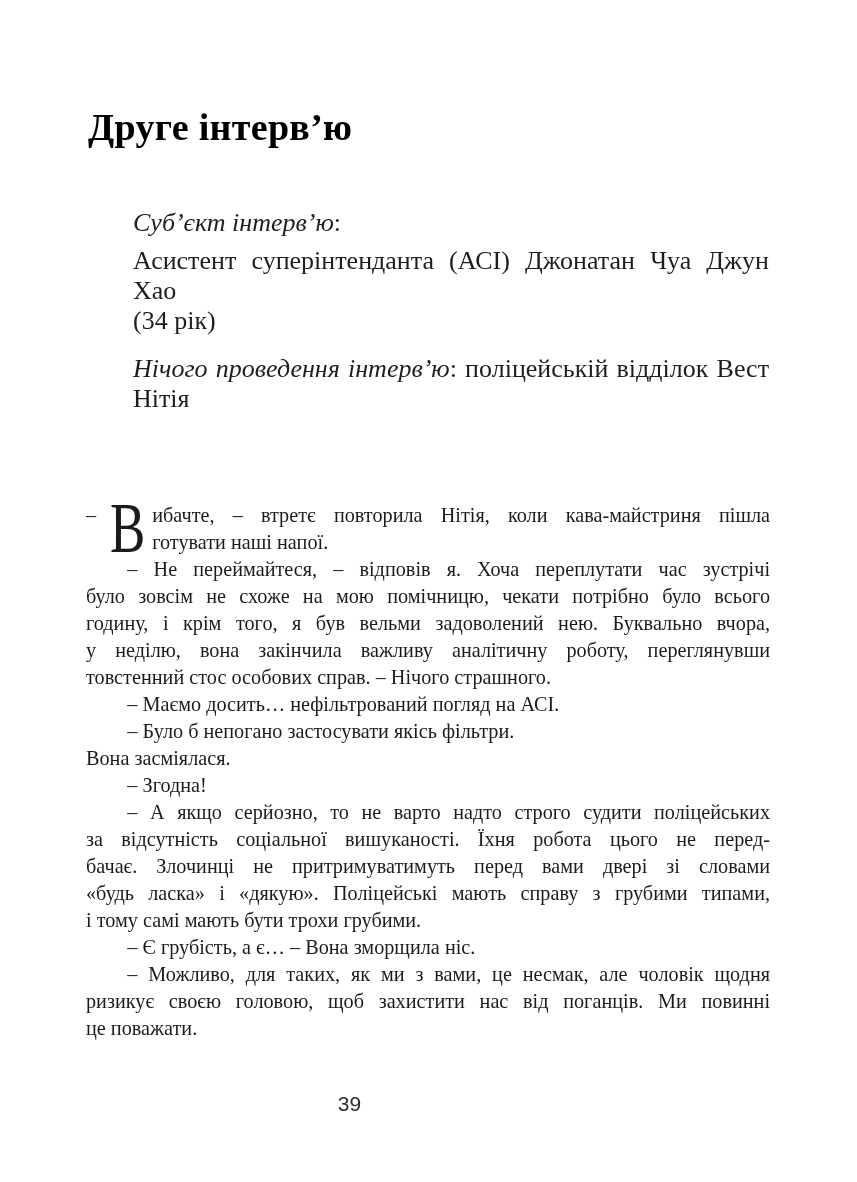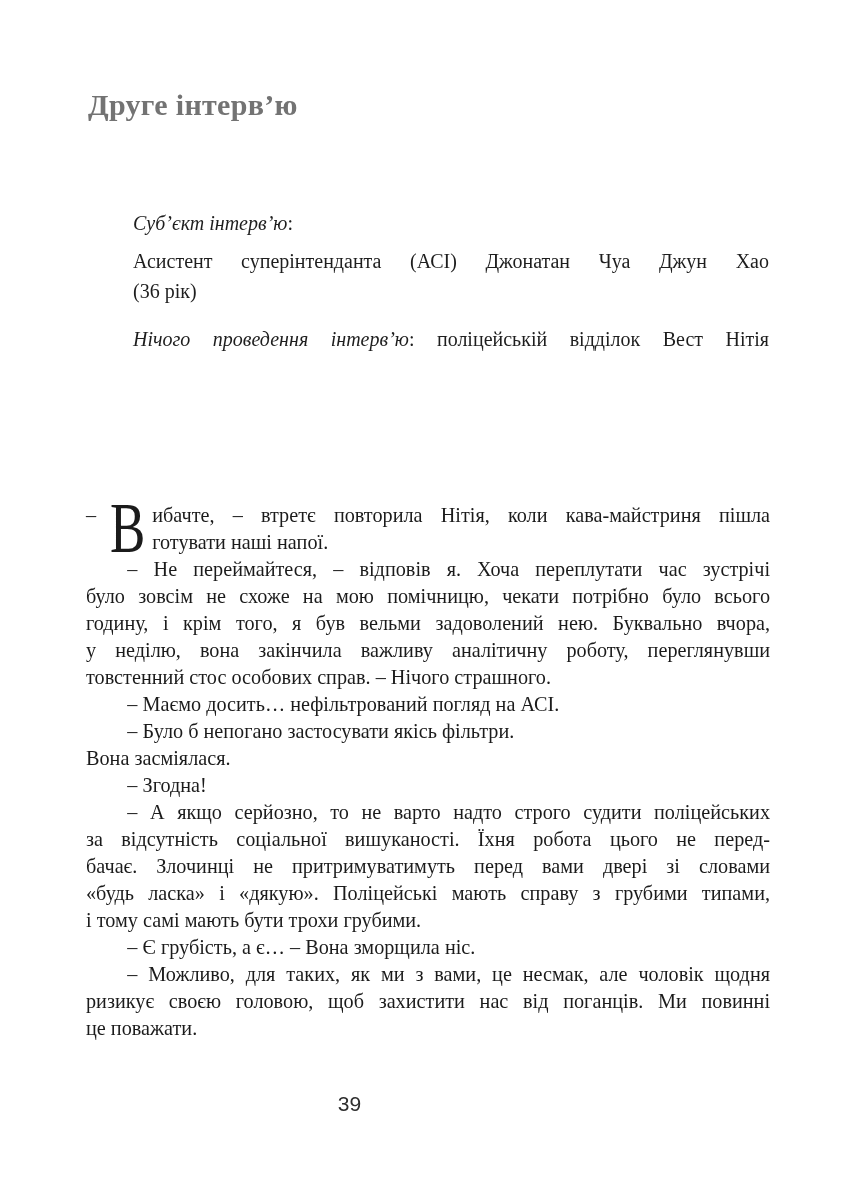--- a/index.html
+++ b/index.html
@@ -13,34 +13,34 @@
     position: relative;
     overflow: hidden;
     font-family: "Liberation Serif", serif;
     color: #1e1e1e;
   }
 
   
   .chapter-title {
     position: absolute;
     left: 88px;
-    top: 68px;
-    font-size: 30px;
+    top: 80px;
+    font-size: 38px;
     font-weight: bold;
     letter-spacing: 0.3px;
-    color: #737373;
+    color: #000000;
   }
 
   
   .meta {
     position: absolute;
     left: 133px;
     top: 208px;
     width: 636px;
-    font-size: 20px;
+    font-size: 26px;
     line-height: 30px;
   }
   .meta-entry { margin-bottom: 18px; }
   .meta-line { min-height: 30px; }
   .label-line { margin-bottom: 8px; }
   .ital { font-style: italic; }
   .just {
     text-align: justify;
     text-align-last: justify;
   }
@@ -106,21 +106,21 @@
 </head>
 <body>
 
 <h1 class="chapter-title">Друге інтерв’ю</h1>
 
 <section class="meta">
 
   <div class="meta-entry">
     <div class="meta-line label-line"><span class="ital">Суб’єкт інтерв’ю</span><span>:</span></div>
     <div class="meta-line just">Асистент суперінтенданта (АСІ) Джонатан Чуа Джун Хао</div>
-    <div class="meta-line">(36 рік)</div>
+    <div class="meta-line">(34 рік)</div>
   </div>
 
   <div class="meta-entry">
     <div class="meta-line just"><span class="ital">Нічого проведення інтерв’ю</span><span>: поліцейській відділок Вест Нітія</span></div>
   </div>
 
 
 </section>
 
 <section class="body-block">

